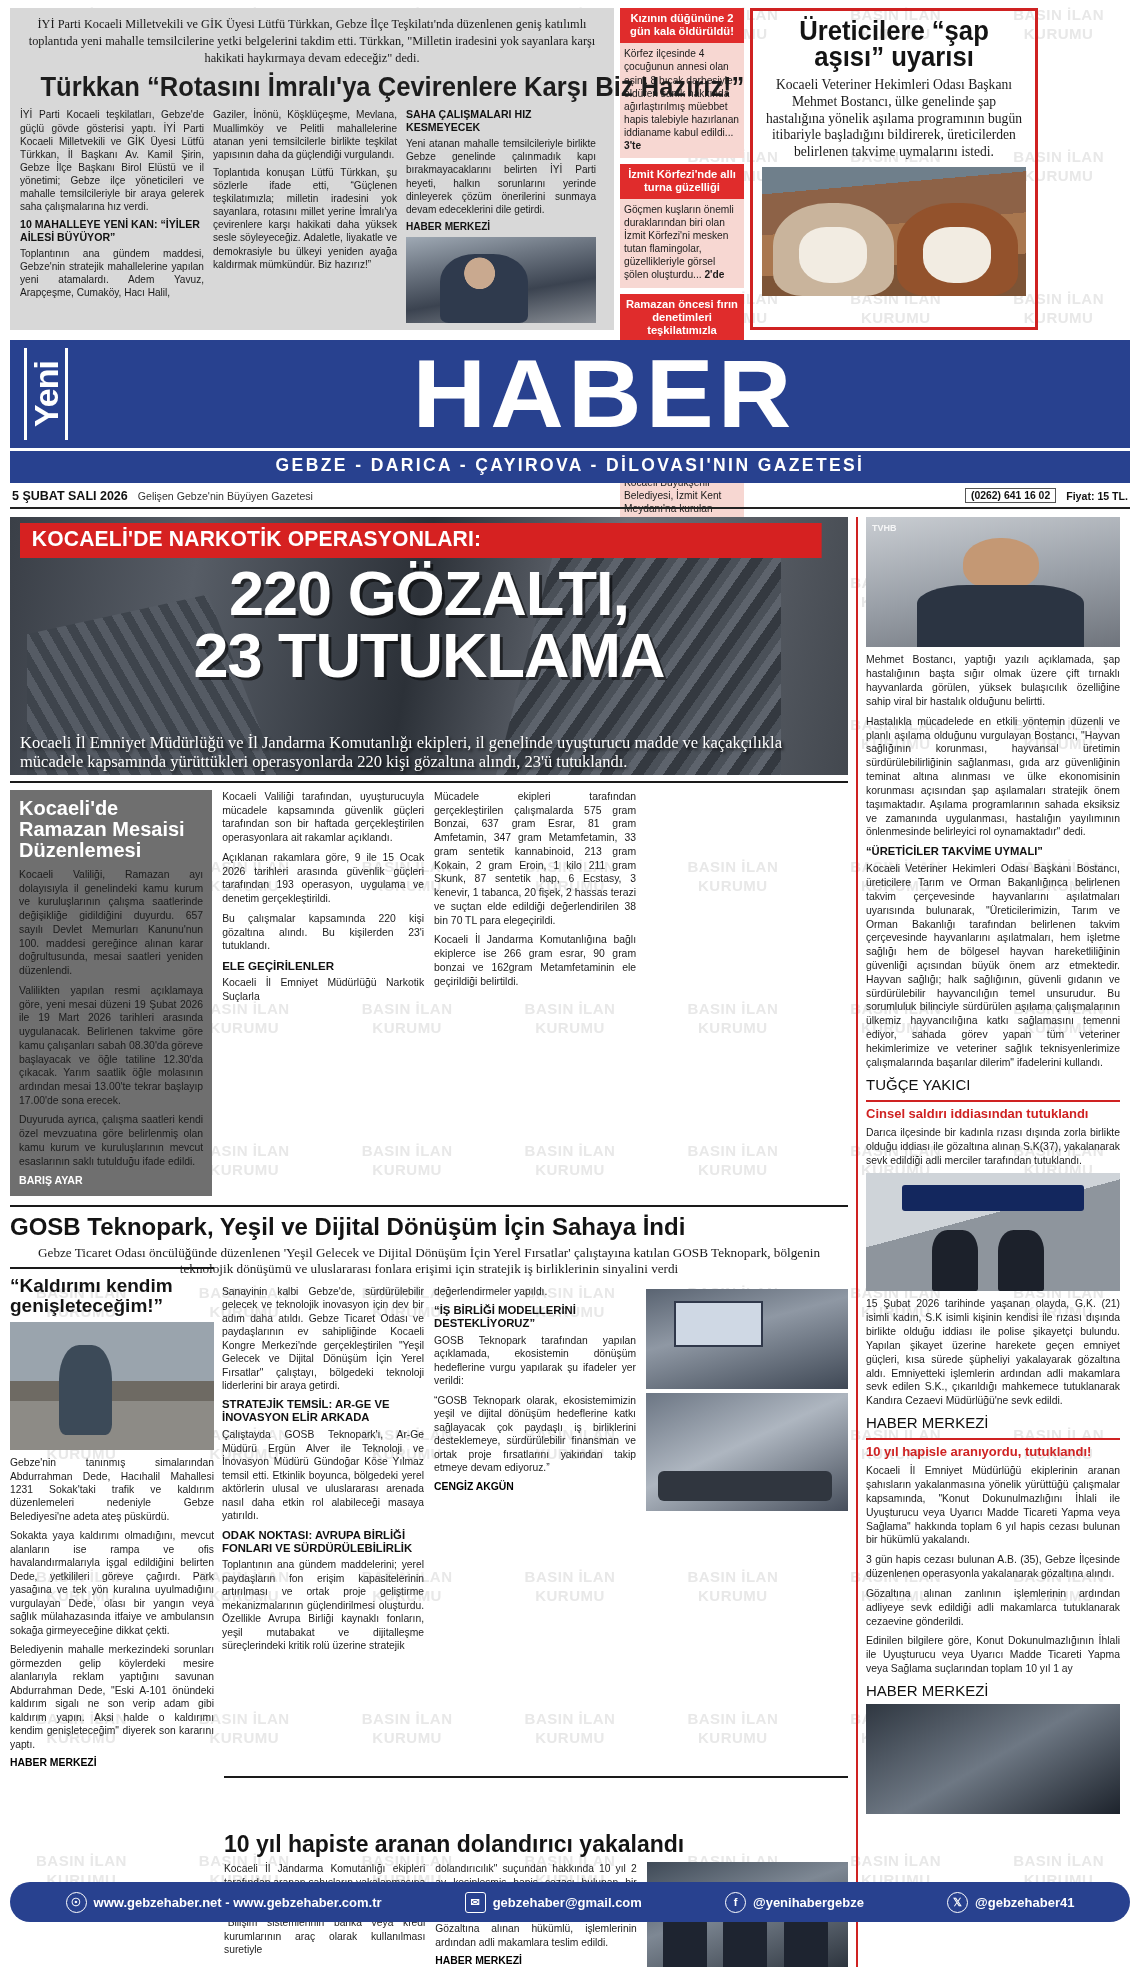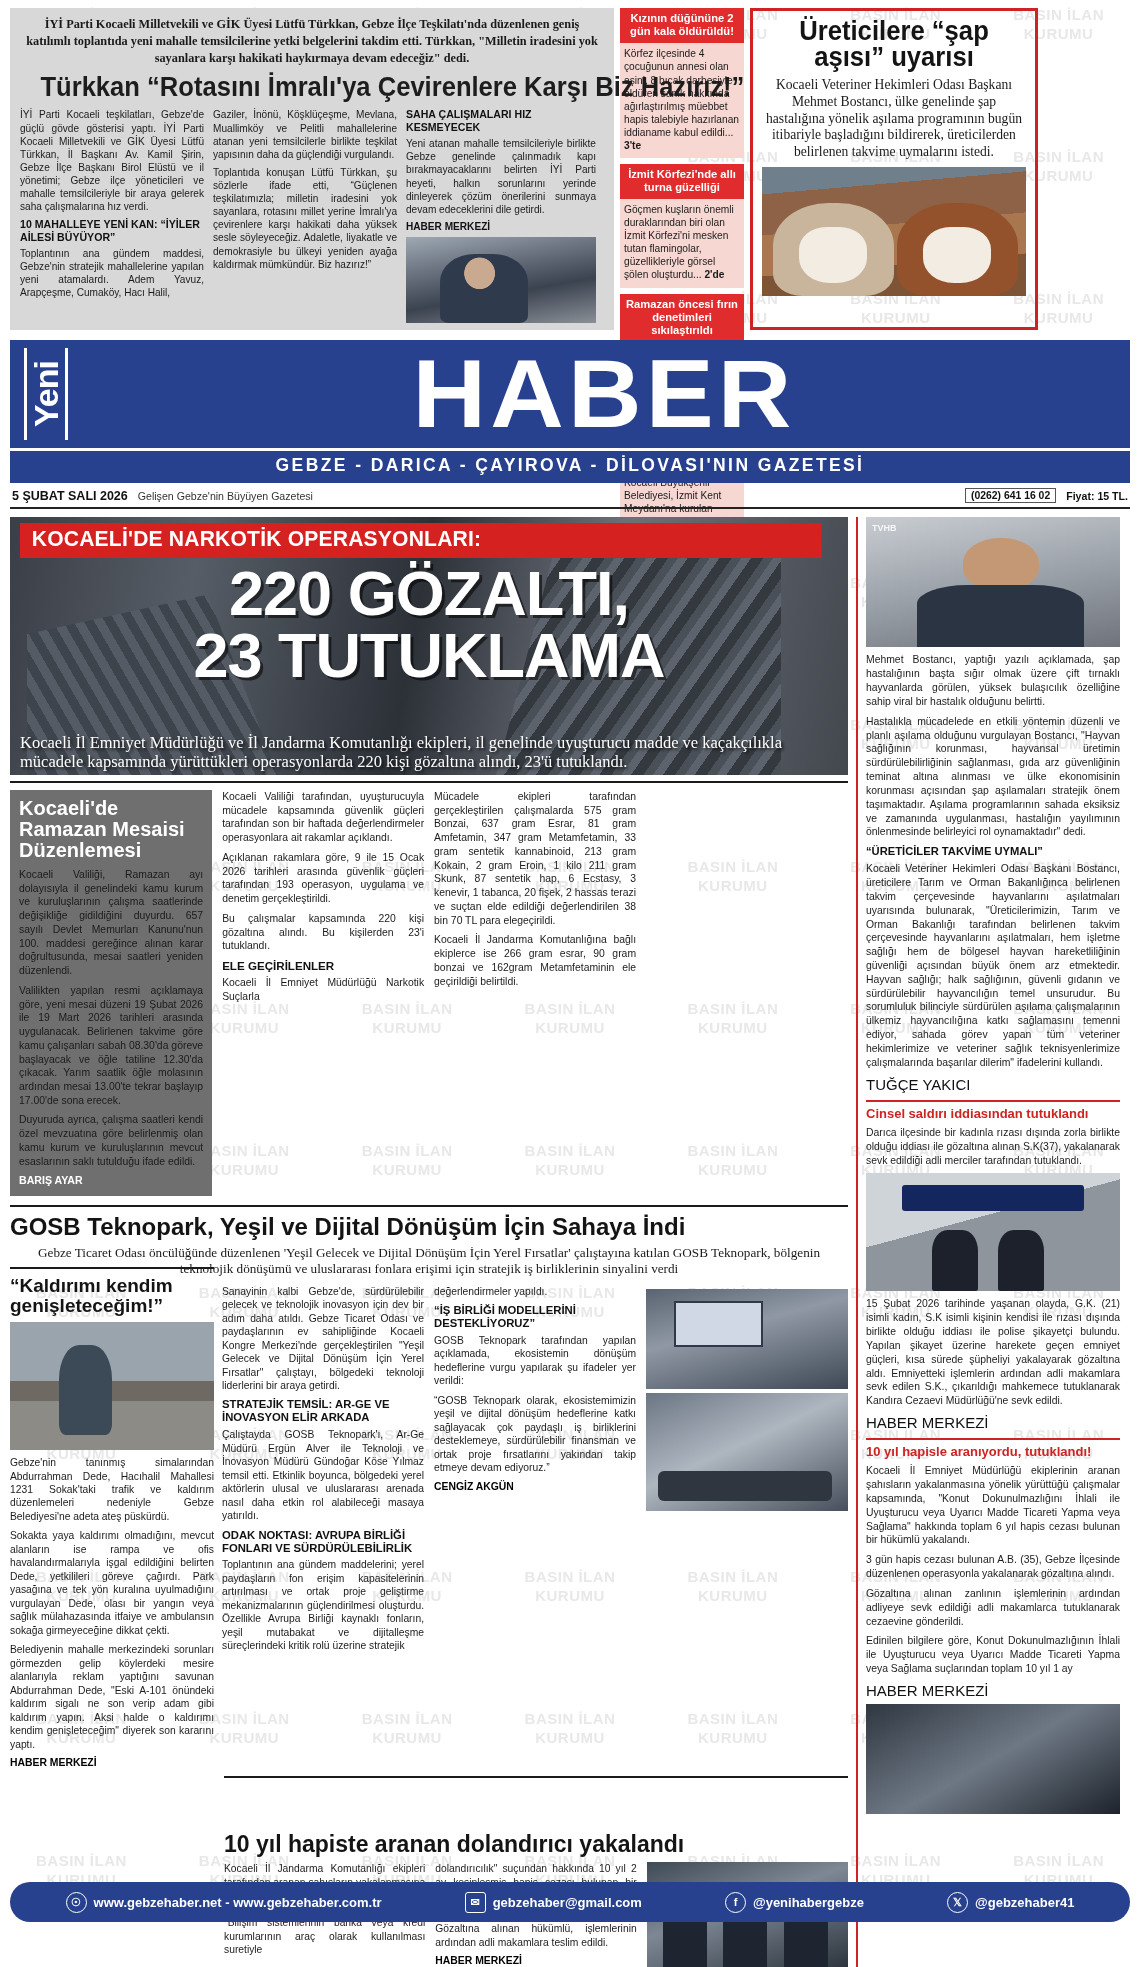--- a/index.html
+++ b/index.html
@@ -23,21 +23,21 @@
     text-align: center; line-height: 1.25; padding-top: 6px;
     letter-spacing: .5px;
   }
   .page { position: relative; z-index: 1; padding: 0; }
 
   
   .topstrip { display: flex; gap: 6px; padding: 8px 10px 0 10px; height: 330px; }
   .ts-left { width: 604px; background: #d8d8d8; padding: 8px 10px 6px 10px; position: relative; }
   .ts-kicker {
     text-align: center; font-family: "Liberation Serif", serif;
-    font-size: 12.3px; line-height: 1.38; color: #1a1a1a; padding: 0 4px; font-weight: bold;
+    font-size: 12.3px; line-height: 1.38; color: #1a1a1a; padding: 0 4px;
   }
   .ts-headline {
     font-family: "Liberation Sans", sans-serif;
     font-weight: bold; font-size: 27.5px; line-height: 1;
     color: #1d1d1d; text-align: center; margin: 6px 0 8px 0;
     transform: scaleX(.93); transform-origin: center;
     white-space: nowrap;
   }
   .ts-cols { display: flex; gap: 9px; }
   .ts-col { width: 184px; }
@@ -442,21 +442,21 @@
     <div class="ts-teasers">
       <div class="teaser">
         <div class="teaser-head">Kızının düğününe 2 gün kala öldürüldü!</div>
         <div class="teaser-body"><span>Körfez ilçesinde 4 çocuğunun annesi olan eşini, 8 bıçak darbesiyle öldüren sanık hakkında ağırlaştırılmış müebbet hapis talebiyle hazırlanan iddianame kabul edildi...</span> <b>3'te</b></div>
       </div>
       <div class="teaser">
         <div class="teaser-head">İzmit Körfezi'nde allı turna güzelliği</div>
         <div class="teaser-body"><span>Göçmen kuşların önemli duraklarından biri olan İzmit Körfezi'ni mesken tutan flamingolar, güzellikleriyle görsel şölen oluşturdu...</span> <b>2'de</b></div>
       </div>
       <div class="teaser">
-        <div class="teaser-head">Ramazan öncesi fırın denetimleri sıkılaştırıldı</div>
+        <div class="teaser-head">Ramazan öncesi fırın denetimleri teşkilatımızla</div>
         <div class="teaser-body"><span>Kocaeli Büyükşehir Belediyesi, Ramazan ayı öncesinde fırın ve unlu mamul üretimi yapan işletmelere yönelik denetimlerini artırdı...</span> <b>4'te</b></div>
       </div>
       <div class="teaser">
         <div class="teaser-head">İzmit, Ramazan'ı ışıl ışıl karşılıyor</div>
         <div class="teaser-body"><span>Kocaeli Büyükşehir Belediyesi, İzmit Kent Meydanı'na kurulan Ramazan Çadırı ile Cumhuriyet Bulvarı ve Seka Park girişine yaptığı özel ışıklandırmalarla şehre hem paylaşma dolu manevi atmosfer hem de göz alıcı görsel bir şölen sundu...</span> <b>5'te</b></div>
       </div>
     </div>
 
     <div class="ts-feature">
       <div class="feat-title">Üreticilere “şap aşısı” uyarısı</div>
@@ -504,21 +504,21 @@
 
       <div class="story-cols">
         <div class="sc gray">
           <div class="sc-gray-title">Kocaeli'de Ramazan Mesaisi Düzenlemesi</div>
           <p>Kocaeli Valiliği, Ramazan ayı dolayısıyla il genelindeki kamu kurum ve kuruluşlarının çalışma saatlerinde değişikliğe gidildiğini duyurdu. 657 sayılı Devlet Memurları Kanunu'nun 100. maddesi gereğince alınan karar doğrultusunda, mesai saatleri yeniden düzenlendi.</p>
           <p>Valilikten yapılan resmi açıklamaya göre, yeni mesai düzeni 19 Şubat 2026 ile 19 Mart 2026 tarihleri arasında uygulanacak. Belirlenen takvime göre kamu çalışanları sabah 08.30'da göreve başlayacak ve öğle tatiline 12.30'da çıkacak. Yarım saatlik öğle molasının ardından mesai 13.00'te tekrar başlayıp 17.00'de sona erecek.</p>
           <p>Duyuruda ayrıca, çalışma saatleri kendi özel mevzuatına göre belirlenmiş olan kamu kurum ve kuruluşlarının mevcut esaslarının saklı tutulduğu ifade edildi.</p>
           <div class="byline">BARIŞ AYAR</div>
         </div>
         <div class="sc">
-          <p>Kocaeli Valiliği tarafından, uyuşturucuyla mücadele kapsamında güvenlik güçleri tarafından son bir haftada değerlendirmeler operasyonlara ait rakamlar açıklandı.</p>
+          <p>Kocaeli Valiliği tarafından, uyuşturucuyla mücadele kapsamında güvenlik güçleri tarafından son bir haftada gerçekleştirilen operasyonlara ait rakamlar açıklandı.</p>
           <p>Açıklanan rakamlara göre, 9 ile 15 Ocak 2026 tarihleri arasında güvenlik güçleri tarafından 193 operasyon, uygulama ve denetim gerçekleştirildi.</p>
           <p>Bu çalışmalar kapsamında 220 kişi gözaltına alındı. Bu kişilerden 23'i tutuklandı.</p>
           <div class="subhead">ELE GEÇİRİLENLER</div>
           <p>Kocaeli İl Emniyet Müdürlüğü Narkotik Suçlarla</p>
         </div>
         <div class="sc">
           <p>Mücadele ekipleri tarafından gerçekleştirilen çalışmalarda 575 gram Bonzai, 637 gram Esrar, 81 gram Amfetamin, 347 gram Metamfetamin, 33 gram sentetik kannabinoid, 213 gram Kokain, 2 gram Eroin, 1 kilo 211 gram Skunk, 87 sentetik hap, 6 Ecstasy, 3 kenevir, 1 tabanca, 20 fişek, 2 hassas terazi ve suçtan elde edildiği değerlendirilen 38 bin 70 TL para elegeçirildi.</p>
           <p>Kocaeli İl Jandarma Komutanlığına bağlı ekiplerce ise 266 gram esrar, 90 gram bonzai ve 162gram Metamfetaminin ele geçirildiği belirtildi.</p>
         </div>
         <div class="sc"></div>

